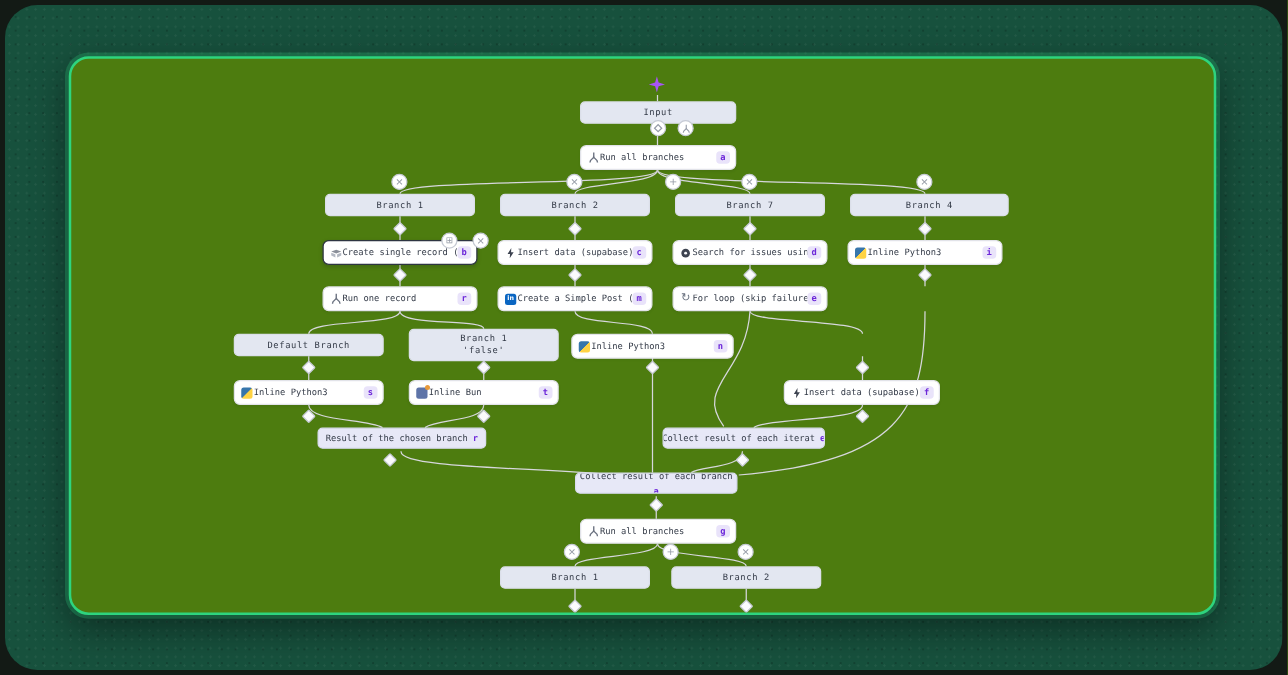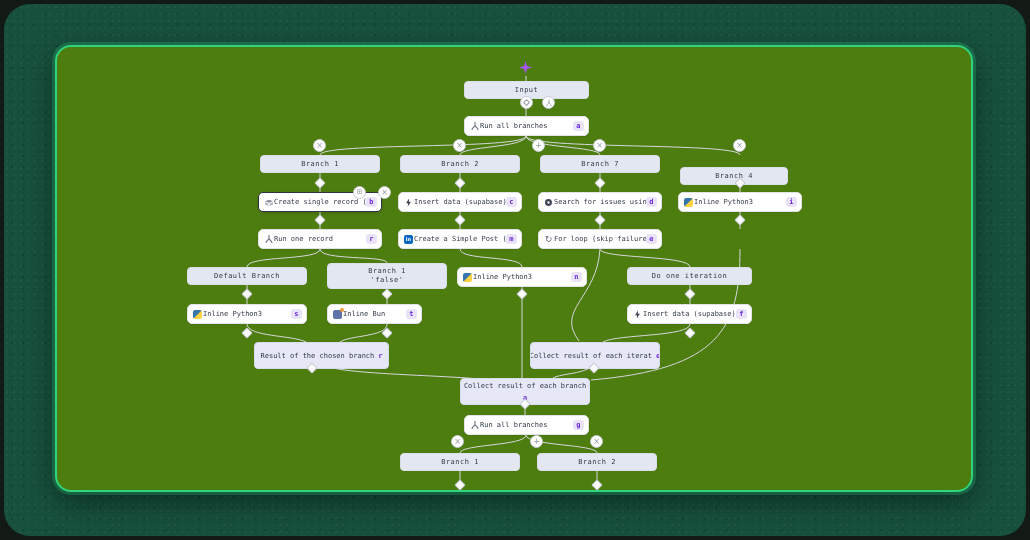--- a/index.html
+++ b/index.html
@@ -20,21 +20,21 @@
   .hdr { position:absolute; height:18px; background:#e3e7f1; border:1px solid #dbdfe9; border-radius:4px;
     display:flex; align-items:center; justify-content:center; font-size:7px; color:#333a47; letter-spacing:0.5px; }
   .hdr.two { height:26px; flex-direction:column; line-height:1.3; }
   .act { position:absolute; height:20px; background:#ffffff; border:1px solid #e2e3e9; border-radius:5px;
     display:flex; align-items:center; padding:0 4px; font-size:7px; color:#333a47;
     box-shadow:0 1px 2px rgba(20,20,40,0.06); }
   .act .lbl { flex:1; text-align:left; white-space:nowrap; overflow:hidden; }
   .act.selected { border:1.5px solid #2e3542; box-shadow:0 1px 3px rgba(20,20,40,0.18); }
   .badge { background:#e9e3fa; color:#6d28d9; border-radius:3px; font-size:7px; font-weight:bold;
     padding:1.5px 3.5px; line-height:1; flex:0 0 auto; }
-  .note { position:absolute; height:27px; background:#e7e8f7; border:1px solid #d9dcef; border-radius:4px;
+  .note { position:absolute; height:17px; background:#e7e8f7; border:1px solid #d9dcef; border-radius:4px;
     display:flex; align-items:center; justify-content:center; gap:4px; font-size:7px; color:#333a47;
     white-space:nowrap; overflow:hidden; padding:0 16px; }
   .note .nbadge { color:#6d28d9; font-weight:bold; font-size:7px; }
   .diamond { position:absolute; width:8px; height:8px; background:#fbfbfd; border:1px solid #c6cad4;
     transform:rotate(45deg); border-radius:1px; }
   .cbtn { position:absolute; width:13px; height:13px; border-radius:50%; background:#fff; border:1px solid #c6cad4;
     color:#959ba7; font-size:8px; line-height:1; display:flex; align-items:center; justify-content:center;
     font-family:"DejaVu Sans","Liberation Sans",sans-serif; }
   .cbtn.small-glyph { font-size:7px; }
   .nicon { width:11px; height:11px; display:flex; align-items:center; justify-content:center; flex:0 0 auto; }
@@ -141,21 +141,21 @@
 
     <div class="hdr" style="left:203px; top:108px; width:120px;">
         <span>Branch 1</span>
       </div>
     <div class="hdr" style="left:343px; top:108px; width:120px;">
         <span>Branch 2</span>
       </div>
     <div class="hdr" style="left:483px; top:108px; width:120px;">
         <span>Branch 7</span>
       </div>
-    <div class="hdr" style="left:623px; top:120px; width:108px;align-items:center;">
+    <div class="hdr" style="left:623px; top:108px; width:127px;align-items:center;">
         <span>Branch 4</span>
       </div>
 
     <div class="diamond" style="left:259px; top:132px;"></div>
     <div class="diamond" style="left:399px; top:132px;"></div>
     <div class="diamond" style="left:539px; top:132px;"></div>
     <div class="diamond" style="left:679px; top:132px;"></div>
 
     <div class="act selected" style="left:201px; top:145px; width:124px;">
       <span class="nicon">
@@ -240,37 +240,34 @@
       <span>Branch 1</span>
       <span>'false'</span>
     </div>
     <div class="act" style="left:400px; top:220px; width:130px;">
       <span class="nicon">
           <span class="py"></span>
         </span>
       <span class="lbl">Inline Python3</span>
       <span class="badge">n</span>
     </div>
-    <div class="hdr" style="left:570px; top:220px; width:125px;">
-        <span>Do one iteration</span>
-      </div>
 
     <div class="diamond" style="left:186px; top:243px;"></div>
     <div class="diamond" style="left:326px; top:243px;"></div>
     <div class="diamond" style="left:461px; top:243px;"></div>
     <div class="diamond" style="left:629px; top:243px;"></div>
 
     <div class="act" style="left:130px; top:257px; width:120px;">
       <span class="nicon">
           <span class="py"></span>
         </span>
       <span class="lbl">Inline Python3</span>
       <span class="badge">s</span>
     </div>
-    <div class="act" style="left:270px; top:257px; width:95px;">
+    <div class="act" style="left:270px; top:257px; width:120px;">
       <span class="nicon">
           <span class="bun"></span>
         </span>
       <span class="lbl">Inline Bun</span>
       <span class="badge">t</span>
     </div>
     <div class="act" style="left:570px; top:257px; width:125px;">
       <span class="nicon">
         <svg width="9" height="9" viewBox="0 0 10 10">
             <path d="M5.6 0.5L2.3 5.7h2.2L4.2 9.5l3.5-5.2H5.4z" fill="#3d4350"></path>

